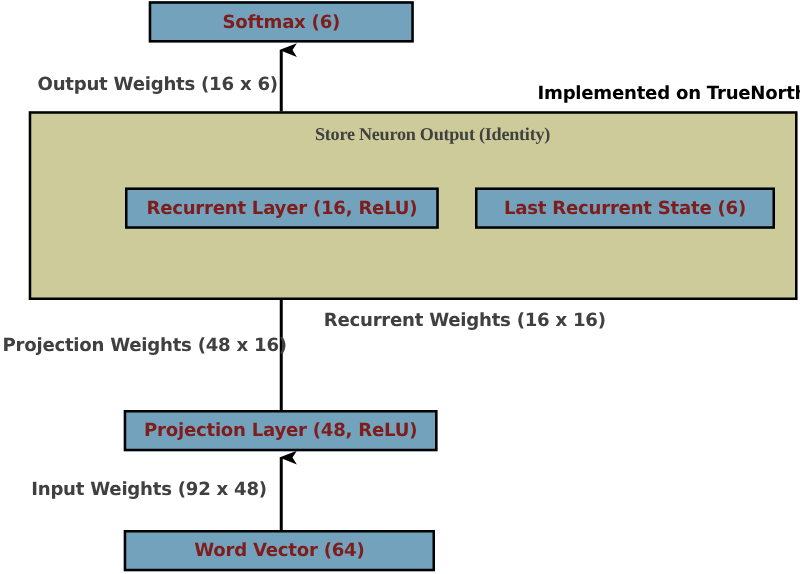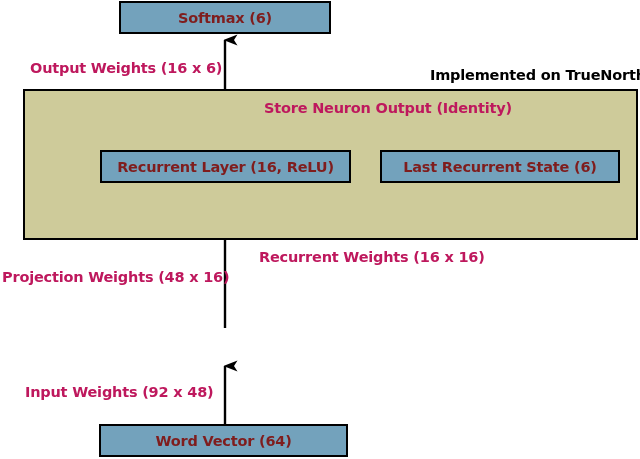--- a/index.html
+++ b/index.html
@@ -41,21 +41,21 @@
   }
   .panel {
     position: absolute;
     box-sizing: border-box;
     background: #cecb9a;
     border: 2px solid #000000;
     z-index: 1;
   }
   .edge-label {
     position: absolute;
-    color: #be185d;
+    color: #404040;
     font-weight: bold;
     font-size: 14.5px;
     letter-spacing: -0.2px;
     white-space: nowrap;
     z-index: 5;
   }
   .panel-label {
     position: absolute;
     color: #000000;
     font-weight: bold;
@@ -98,30 +98,33 @@
   </div>
 
   <div class="node-box" style="left:100px; top:150px; width:251px; height:33px;">
     <span>Recurrent Layer (16, ReLU)</span>
   </div>
 
   <div class="node-box" style="left:380px; top:150px; width:240px; height:33px;">
     <span>Last Recurrent State (6)</span>
   </div>
 
+  <div class="node-box" style="left:99px; top:328px; width:251px; height:33px;">
+    <span>Projection Layer (48, ReLU)</span>
+  </div>
 
   <div class="node-box" style="left:99px; top:424px; width:249px; height:33px;text-align:center;">
     <span>Word Vector (64)</span>
   </div>
 
   <div class="edge-label" style="left:30px; top:60px;">Output Weights (16 x 6)</div>
 
   <div class="panel-label" style="left:430px; top:67px;">Implemented on TrueNorth</div>
 
-  <div class="edge-label" style="left:264px; top:100px;">Store Neuron Output (Identity)</div>
+  <div class="edge-label" style="left:252px; top:100px;font-family:Liberation Serif, serif;">Store Neuron Output (Identity)</div>
 
   <div class="edge-label" style="left:259px; top:204px;margin-top:45px;">Recurrent Weights (16 x 16)</div>
 
   <div class="edge-label" style="left:2px; top:269px;">Projection Weights (48 x 16)</div>
 
   <div class="edge-label" style="left:25px; top:384px;">Input Weights (92 x 48)</div>
 
 </div>
 
 </body></html>

